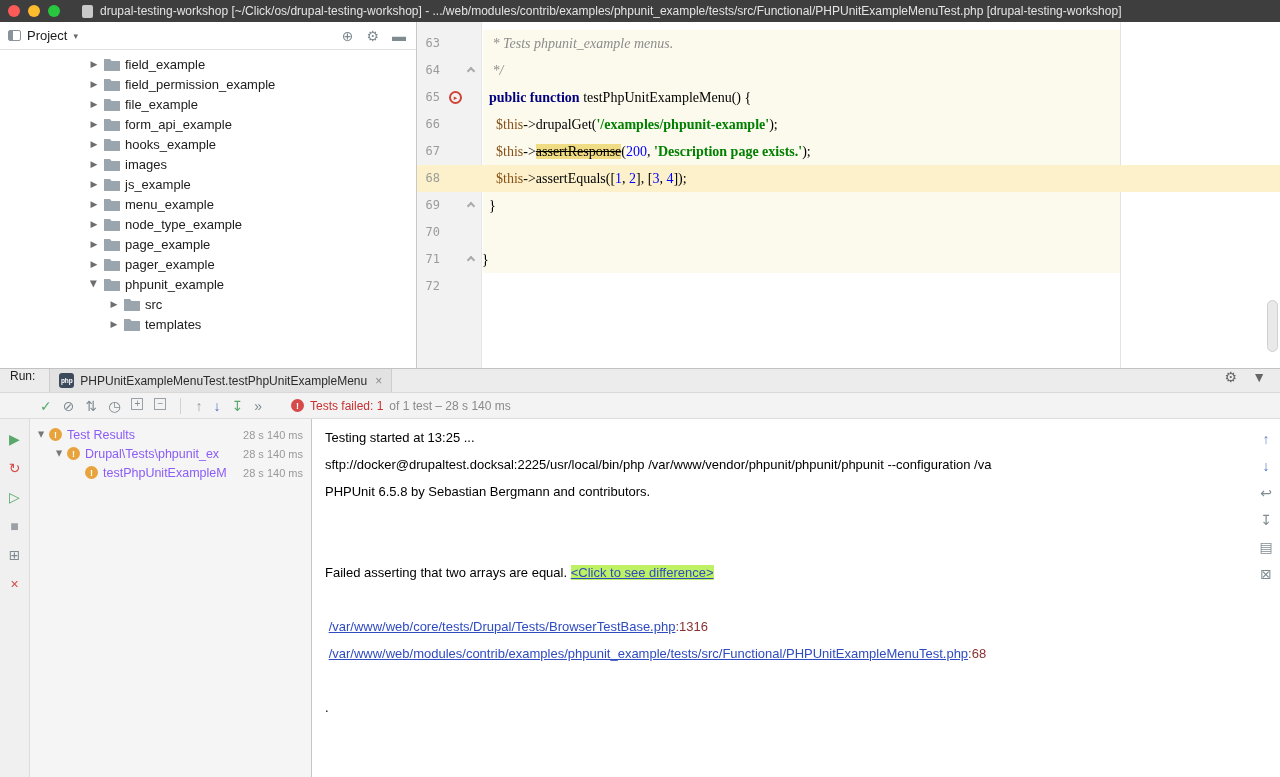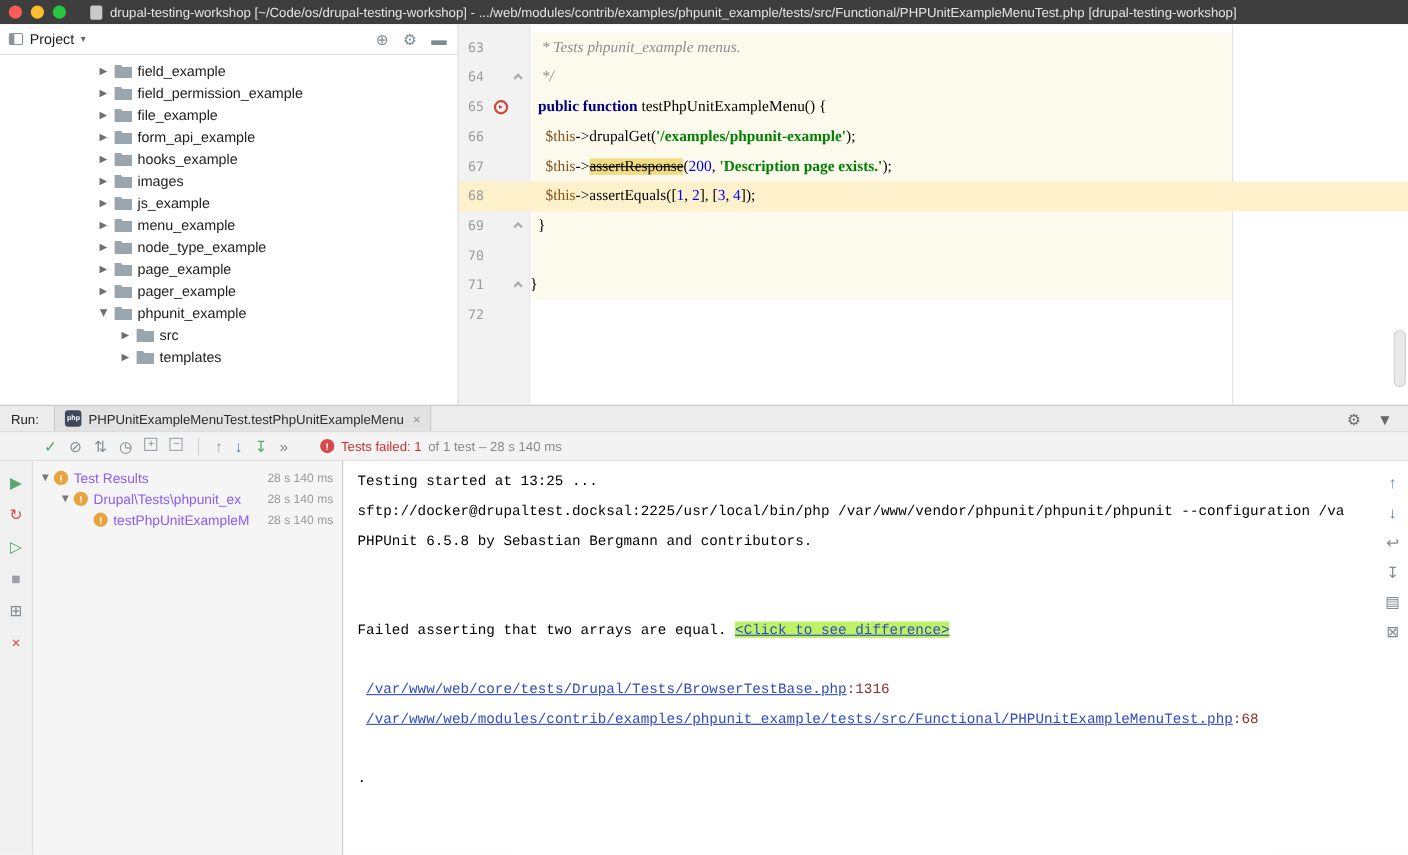--- a/index.html
+++ b/index.html
@@ -48,21 +48,21 @@
 .tk-comment{color:var(--cmt,#8c8c8c);font-style:italic}
 .tk-keyword{color:var(--kw,#000080);font-weight:bold}
 .tk-string{color:var(--str,#008000);font-weight:bold}
 .tk-number{color:var(--num,#0000ff)}
 .tk-variable{color:var(--vr,#875115)}
 .tk-deprecated{text-decoration:line-through;background:var(--depbg,#f0dc82)}
 .ed-scroll{position:absolute;right:2px;top:278px;width:11px;height:52px;background:#e9e9e9;border:1px solid #cfcfcf;border-radius:6px}
 
 
 .run-panel{position:absolute;top:368px;left:0;width:1280px;height:409px;border-top:1px solid #c2c2c2;background:#f2f2f2}
-.run-tabbar{height:24px;background:#ececec;display:flex;align-items:center;border-bottom:1px solid #d8d8d8;padding:0 10px}
+.run-tabbar{height:24px;background:#ececec;display:flex;border-bottom:1px solid #d8d8d8;padding:0 10px}
 .run-label{font-size:12px;color:#222}
 .run-tab{margin-left:14px;height:23px;display:flex;align-items:center;gap:6px;padding:0 9px;background:#e2e2e2;border-left:1px solid #cdcdcd;border-right:1px solid #cdcdcd}
 .php-icon{width:15px;height:15px;min-width:15px;border-radius:3px;background:#3d4a5c;color:#fff;font-size:6.5px;font-weight:bold;display:flex;align-items:center;justify-content:center}
 .run-tab-title{font-size:12px;color:#2b2b2b;white-space:nowrap}
 .tab-close{color:#8a8a8a;font-size:12px;margin-left:2px}
 .tabbar-spacer{flex:1}
 .tabbar-icons{display:flex;gap:15px;color:#666;padding-right:4px}
 .run-toolbar{height:26px;background:#f3f3f3;border-bottom:1px solid #dcdcdc;display:flex;align-items:center;padding-left:40px;gap:11px}
 .tb-divider{width:1px;height:16px;background:#d2d2d2;margin:0 3px}
 .run-status{display:flex;align-items:center;gap:6px;margin-left:14px}
@@ -72,36 +72,36 @@
 .run-body{position:absolute;top:50px;left:0;right:0;bottom:0;display:flex}
 .run-left{width:30px;min-width:30px;background:#f0f0f0;border-right:1px solid #dcdcdc;display:flex;flex-direction:column;align-items:center;padding-top:12px;gap:13px}
 .test-tree{width:282px;min-width:282px;background:#f5f5f5;border-right:1px solid #c6c6c6;padding-top:6px;overflow:hidden}
 .ttrow{height:19px;display:flex;align-items:center;padding-right:8px;white-space:nowrap}
 .tchev{width:15px;min-width:15px;font-size:8px;color:#777;text-align:center;display:inline-block}
 .tchev.open{transform:rotate(90deg)}
 .tchev-sp{width:15px;min-width:15px;display:inline-block}
 .terr{width:13px;height:13px;min-width:13px;border-radius:50%;background:var(--orange,#e8a33c);color:#fff;font-size:9px;font-weight:bold;display:flex;align-items:center;justify-content:center;margin-right:5px}
 .ttlabel{font-size:12.5px;color:#8b5cf6;overflow:hidden;flex:1}
 .tttime{font-size:11px;color:#999;margin-left:6px}
-.console{flex:1;background:#fff;font-family:Liberation Mono, monospace;font-size:13px;padding:5px 0 0 13px;overflow:hidden}
+.console{flex:1;background:#fff;font-family:Liberation Sans, sans-serif;font-size:13px;padding:5px 0 0 13px;overflow:hidden}
 .cline{height:27px;line-height:27px;white-space:pre}
 .clink{color:var(--link,#2f4bc0);text-decoration:underline}
 .chl{background:#bef264}
 .cref{color:var(--ref,#8a2f2f)}
 .console-strip{width:28px;min-width:28px;background:#fff;display:flex;flex-direction:column;align-items:center;padding-top:12px;gap:11px}
 </style>
 </head>
 <body>
 
 <div class="titlebar">
   <span class="tl tl-close"></span>
   <span class="tl tl-min"></span>
   <span class="tl tl-zoom"></span>
   <span class="doc-icon"></span>
-  <span class="win-title">drupal-testing-workshop [~/Code/os/drupal-testing-workshop] - .../web/modules/contrib/examples/phpunit_example/tests/src/Functional/PHPUnitExampleMenuTest.php [drupal-testing-workshop]</span>
+  <span class="win-title">drupal-testing-workshop [~/Click/os/drupal-testing-workshop] - .../web/modules/contrib/examples/phpunit_example/tests/src/Functional/PHPUnitExampleMenuTest.php [drupal-testing-workshop]</span>
 </div>
 
 <div class="main">
   <div class="project-panel">
     <div class="pp-header">
       <span class="pp-pane-icon"></span>
       <span class="pp-title">Project</span>
       <span class="pp-chev">▾</span>
       <span class="pp-spacer"></span>
       <span class="pp-icons">

